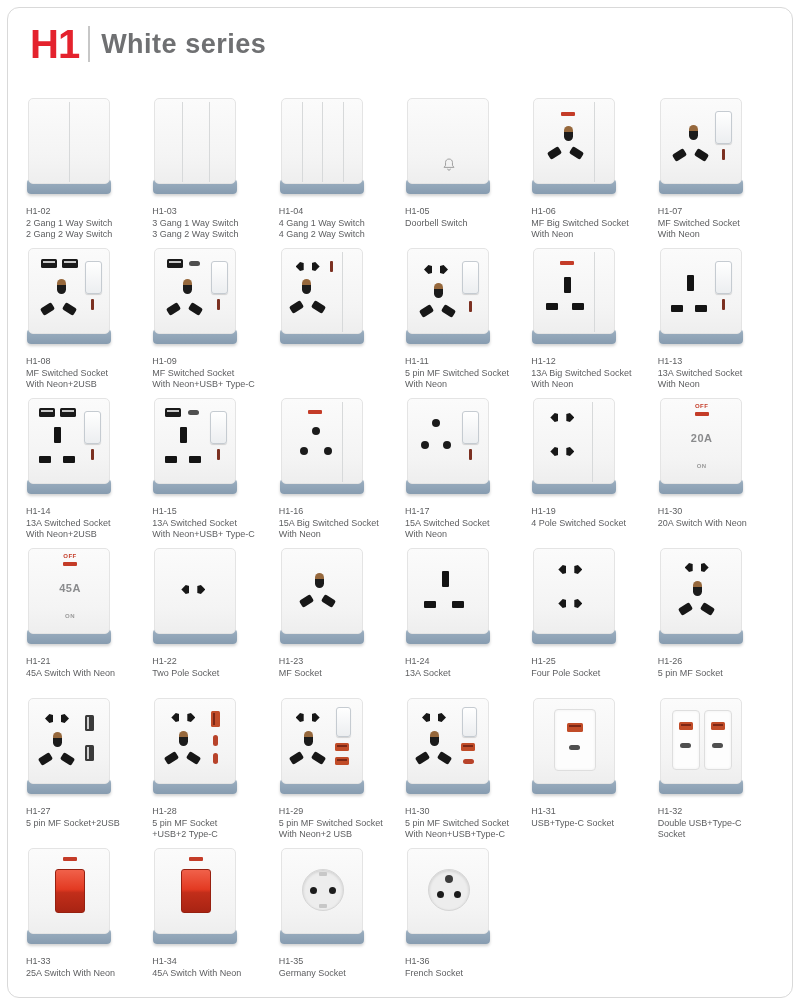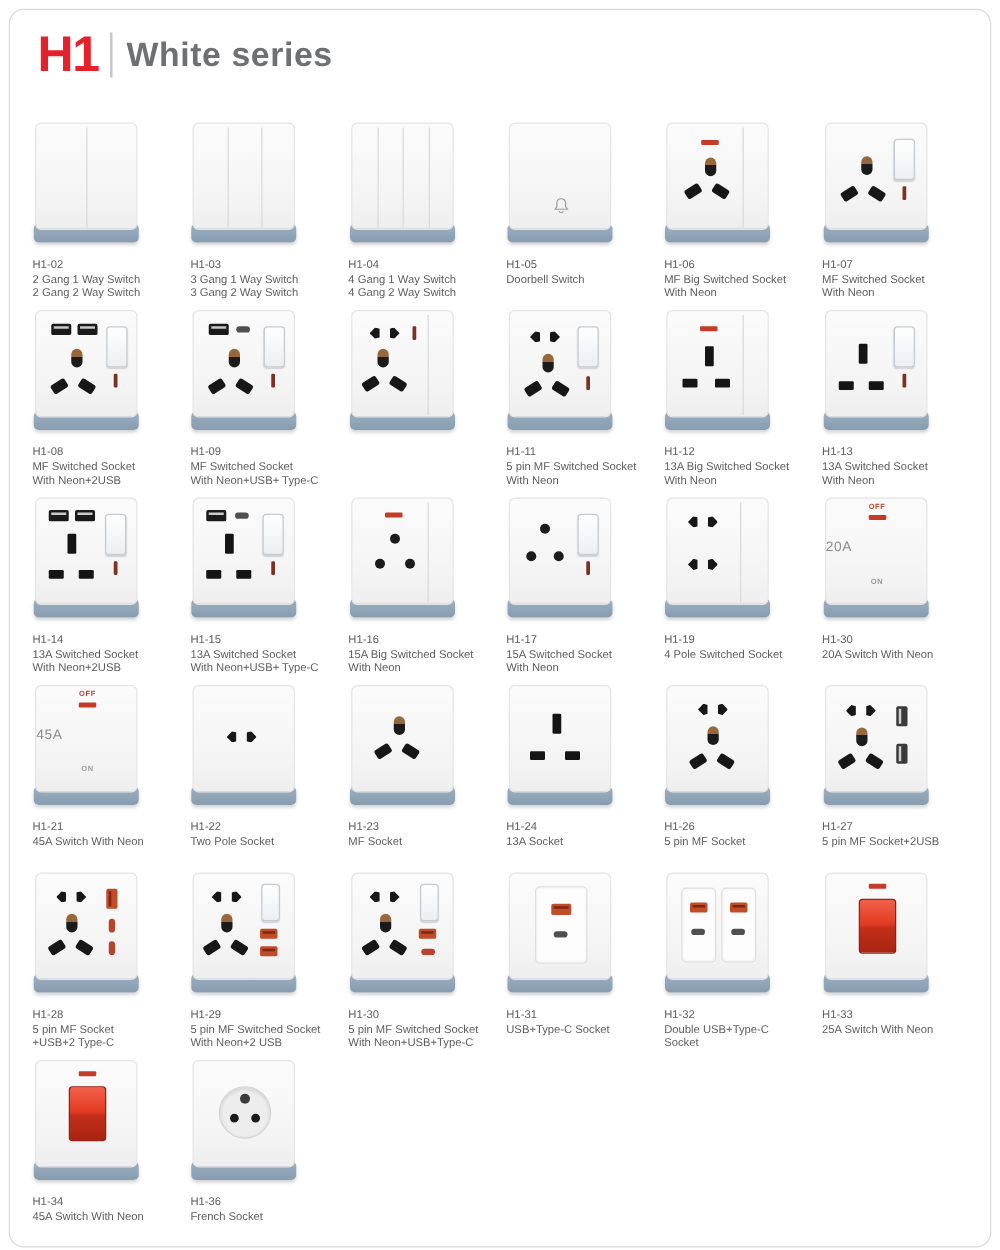--- a/index.html
+++ b/index.html
@@ -57,21 +57,21 @@
   .f-slot-v{width:7px;height:16px;background:#141414;border-radius:1px;}
   .f-slot-h{width:12px;height:7px;background:#141414;border-radius:1px;}
   .f-hole{width:7px;height:7px;border-radius:50%;background:#1b1b1b;}
   .f-inner{background:#fdfdfd;border:1px solid #dedede;border-radius:4px;box-sizing:border-box;box-shadow:inset 0 0 3px rgba(0,0,0,0.06);}
   .f-red-rocker{width:30px;height:44px;border-radius:3px;border:1px solid #962010;box-sizing:border-box;
     background:linear-gradient(180deg,#f0614a 0%,#e33a22 46%,#c22e1a 54%,#a82413 100%);}
   .f-circle{border-radius:50%;background:#ededed;border:1px solid #d5d5d5;box-sizing:border-box;box-shadow:inset 0 1px 3px rgba(0,0,0,0.14);}
   .f-clip{background:#c7c7c7;border-radius:1px;}
   .f-pin-earth{border-radius:50%;background:#3c3c3c;}
   .f-txt-top{text-align:center;font-size:6px;font-weight:bold;color:#c43c28;letter-spacing:0.5px;}
-  .f-txt-center{text-align:left;font-size:11px;color:#8a8b8d;letter-spacing:0.5px;}
+  .f-txt-center{text-align:center;font-size:11px;color:#8a8b8d;letter-spacing:0.5px;font-weight:bold;}
   .f-txt-bottom{text-align:center;font-size:6px;font-weight:bold;color:#9a9a9a;letter-spacing:0.5px;}
   .f-bell svg{display:block;}
 </style>
 </head>
 <body>
 
 <div class="page">
   <div class="frame"></div>
   <header>
     <span class="series-code">H1</span>
@@ -495,20 +495,37 @@
           </div>
     </div>
     <div class="label">
       <div class="code">H1-24</div>
       <div class="name">
             <div>13A Socket</div>
           </div>
     </div>
   </div>
 
+  <div class="card">
+    <div class="plate">
+      <div class="plate-base"></div>
+      <div class="plate-face">
+            <div class="feat f-ph-l" style="left: 24px; top: 16px;"></div>
+            <div class="feat f-ph-r" style="left: 40px; top: 16px;"></div>
+            <div class="feat f-ph-l" style="left: 24px; top: 50px;"></div>
+            <div class="feat f-ph-r" style="left: 40px; top: 50px;"></div>
+          </div>
+    </div>
+    <div class="label">
+      <div class="code">H1-25</div>
+      <div class="name">
+            <div>Four Pole Socket</div>
+          </div>
+    </div>
+  </div>
 
   <div class="card">
     <div class="plate">
       <div class="plate-base"></div>
       <div class="plate-face">
             <div class="feat f-ph-l" style="left: 24px; top: 14px;"></div>
             <div class="feat f-ph-r" style="left: 40px; top: 14px;"></div>
             <div class="feat f-pin-round" style="left: 32px; top: 32px;"></div>
             <div class="feat f-blade-l" style="left: 18px; top: 56px;"></div>
             <div class="feat f-blade-r" style="left: 40px; top: 56px;"></div>
@@ -675,20 +692,38 @@
           </div>
     </div>
     <div class="label">
       <div class="code">H1-34</div>
       <div class="name">
             <div>45A Switch With Neon</div>
           </div>
     </div>
   </div>
 
+  <div class="card">
+    <div class="plate">
+      <div class="plate-base"></div>
+      <div class="plate-face">
+            <div class="feat f-circle" style="left: 20px; top: 20px; width: 42px; height: 42px;"></div>
+            <div class="feat f-clip" style="left: 37px; top: 23px; width: 8px; height: 4px;"></div>
+            <div class="feat f-clip" style="left: 37px; top: 55px; width: 8px; height: 4px;"></div>
+            <div class="feat f-hole" style="left: 28px; top: 38px;"></div>
+            <div class="feat f-hole" style="left: 47px; top: 38px;"></div>
+          </div>
+    </div>
+    <div class="label">
+      <div class="code">H1-35</div>
+      <div class="name">
+            <div>Germany Socket</div>
+          </div>
+    </div>
+  </div>
 
   <div class="card">
     <div class="plate">
       <div class="plate-base"></div>
       <div class="plate-face">
             <div class="feat f-circle" style="left: 20px; top: 20px; width: 42px; height: 42px;"></div>
             <div class="feat f-pin-earth" style="left: 37px; top: 26px; width: 8px; height: 8px;"></div>
             <div class="feat f-hole" style="left: 29px; top: 42px;"></div>
             <div class="feat f-hole" style="left: 46px; top: 42px;"></div>
           </div>

